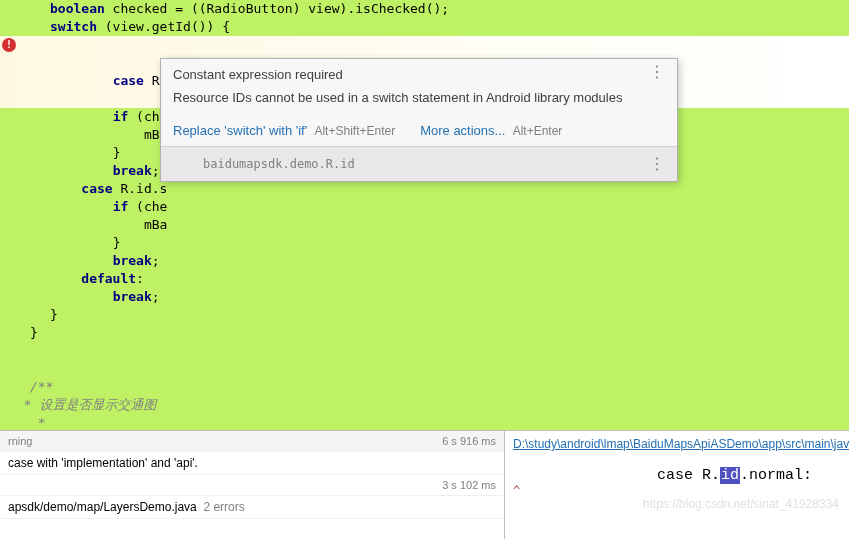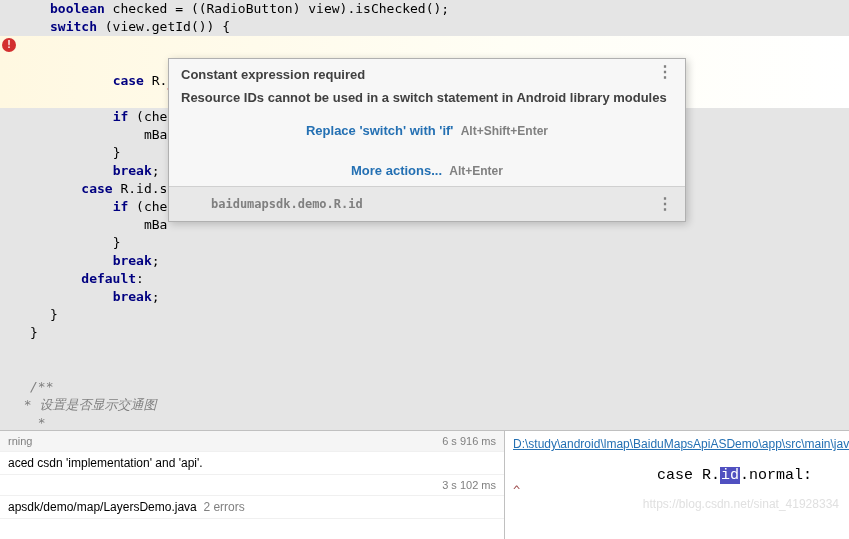--- a/index.html
+++ b/index.html
@@ -7,21 +7,21 @@
       font-family: "Consolas", "Monaco", monospace;
       font-size: 13px;
       background: #ffffff;
       color: #000000;
       width: 849px;
       height: 539px;
       overflow: hidden;
       position: relative;
     }
     .editor-area {
-      background: #e5e5e5;
+      background: #bef264;
       height: 430px;
       overflow: hidden;
       position: relative;
     }
     .code-line {
       white-space: pre;
       line-height: 18px;
       padding-left: 50px;
     }
     .kw { color: #000080; font-weight: bold; }
@@ -44,48 +44,46 @@
       font-weight: bold;
     }
     .comment { color: #808080; font-style: italic; }
     .guide { color: #d0d0d0; }
     .squiggle {
       text-decoration: underline wavy #d32f2f;
       text-decoration-thickness: 1px;
     }
     .popup {
       position: absolute;
-      left: 168px;
+      left: 160px;
       top: 58px;
       width: 518px;
       background: #f7f7f7;
       border: 1px solid #b0b0b0;
       box-shadow: 2px 2px 8px rgba(0,0,0,0.2);
       font-family: -apple-system, "Segoe UI", Arial, sans-serif;
       font-size: 13px;
-      font-weight: bold;
     }
     .popup-header {
       padding: 8px 12px;
       display: flex;
       justify-content: space-between;
       align-items: flex-start;
     }
     .popup-title { color: #404040; }
     .popup-desc {
       padding: 0 12px 10px 12px;
       color: #404040;
     }
     .popup-actions {
       padding: 8px 12px;
       display: flex;
       align-items: center;
       gap: 25px;
       border-bottom: 1px solid #d0d0d0;
-      flex-direction: column;
     }
     .link { color: #2470b3; cursor: pointer; }
     .shortcut { color: #808080; font-size: 12px; }
     .popup-bottom {
       background: #e8e8e8;
       padding: 8px 12px;
       display: flex;
       justify-content: space-between;
       align-items: center;
     }
@@ -196,21 +194,21 @@
   </div>
 </div>
 
 <div class="bottom-panel">
   <div class="left-panel">
     <div class="panel-row panel-row-header">
       <span>rning</span>
       <span class="timing">6 s 916 ms</span>
     </div>
     <div class="panel-row">
-      <span>aced csdn 'implementation' and 'api'.</span>
+      <span>case with 'implementation' and 'api'.</span>
     </div>
     <div class="panel-row" style="justify-content:flex-end;">
       <span class="timing">3 s 102 ms</span>
     </div>
     <div class="panel-row">
       <span>
         <span>apsdk/demo/map/LayersDemo.java</span>
         &nbsp;<span class="errors-count">2 errors</span>
       </span>
     </div>

